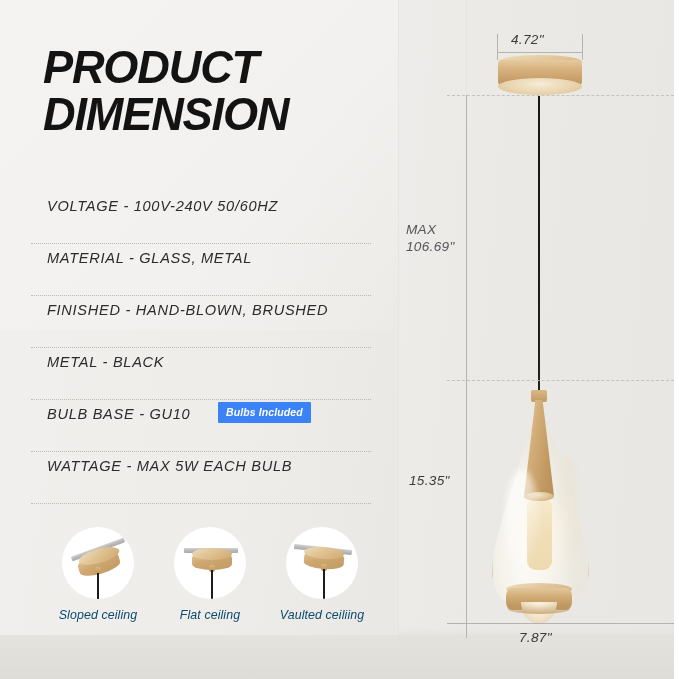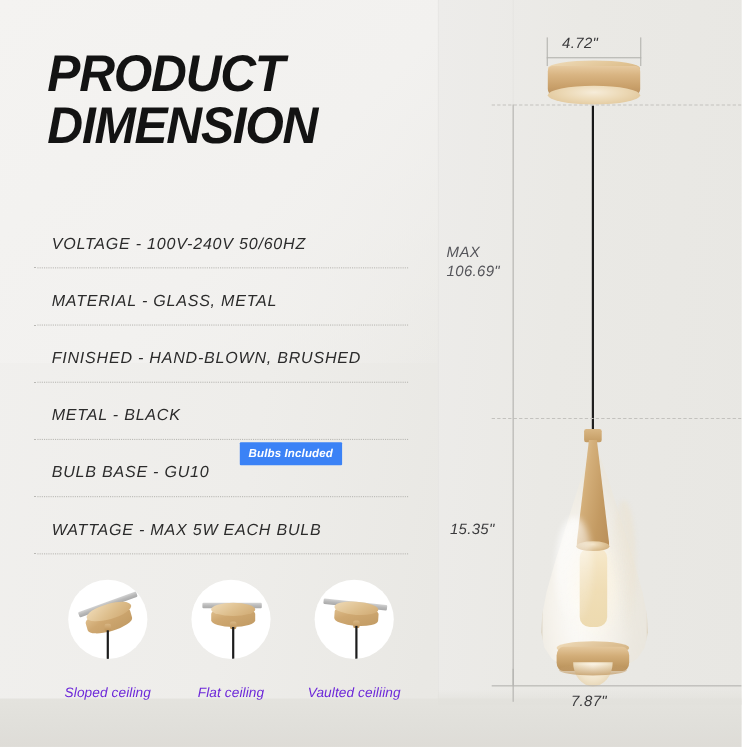--- a/index.html
+++ b/index.html
@@ -80,21 +80,20 @@
     position: relative;
     height: 52px;
   }
   .spec-text {
     position: absolute;
     left: 16px; top: 5px;
     font-size: 14.6px;
     letter-spacing: 0.7px;
     color: #2b2b2b;
     white-space: nowrap;
-    margin-top: 16px;
   }
   .spec-divider {
     position: absolute;
     left: 0; right: 0; bottom: 0;
     height: 1px;
     border-top: 1px dotted #b9b8b4;
   }
   .badge {
     position: absolute;
     left: 187px; top: 1px;
@@ -123,23 +122,23 @@
   }
   .ceil-circle {
     position: relative;
     width: 72px; height: 72px;
     margin: 0 auto;
     border-radius: 50%;
     background: #ffffff;
     overflow: hidden;
   }
   .ceil-label {
-    margin-top: 24px;
+    margin-top: 9px;
     font-size: 12.4px;
-    color: #6d28d9;
+    color: #0c4a6e;
     letter-spacing: 0.1px;
     white-space: nowrap;
   }
   .c-bar {
     position: absolute;
     background: linear-gradient(180deg, #d3d3d3 0%, #b9b9b9 50%, #a9a9a9 100%);
     border-radius: 1px;
   }
   .c-canopy {
     position: absolute;

